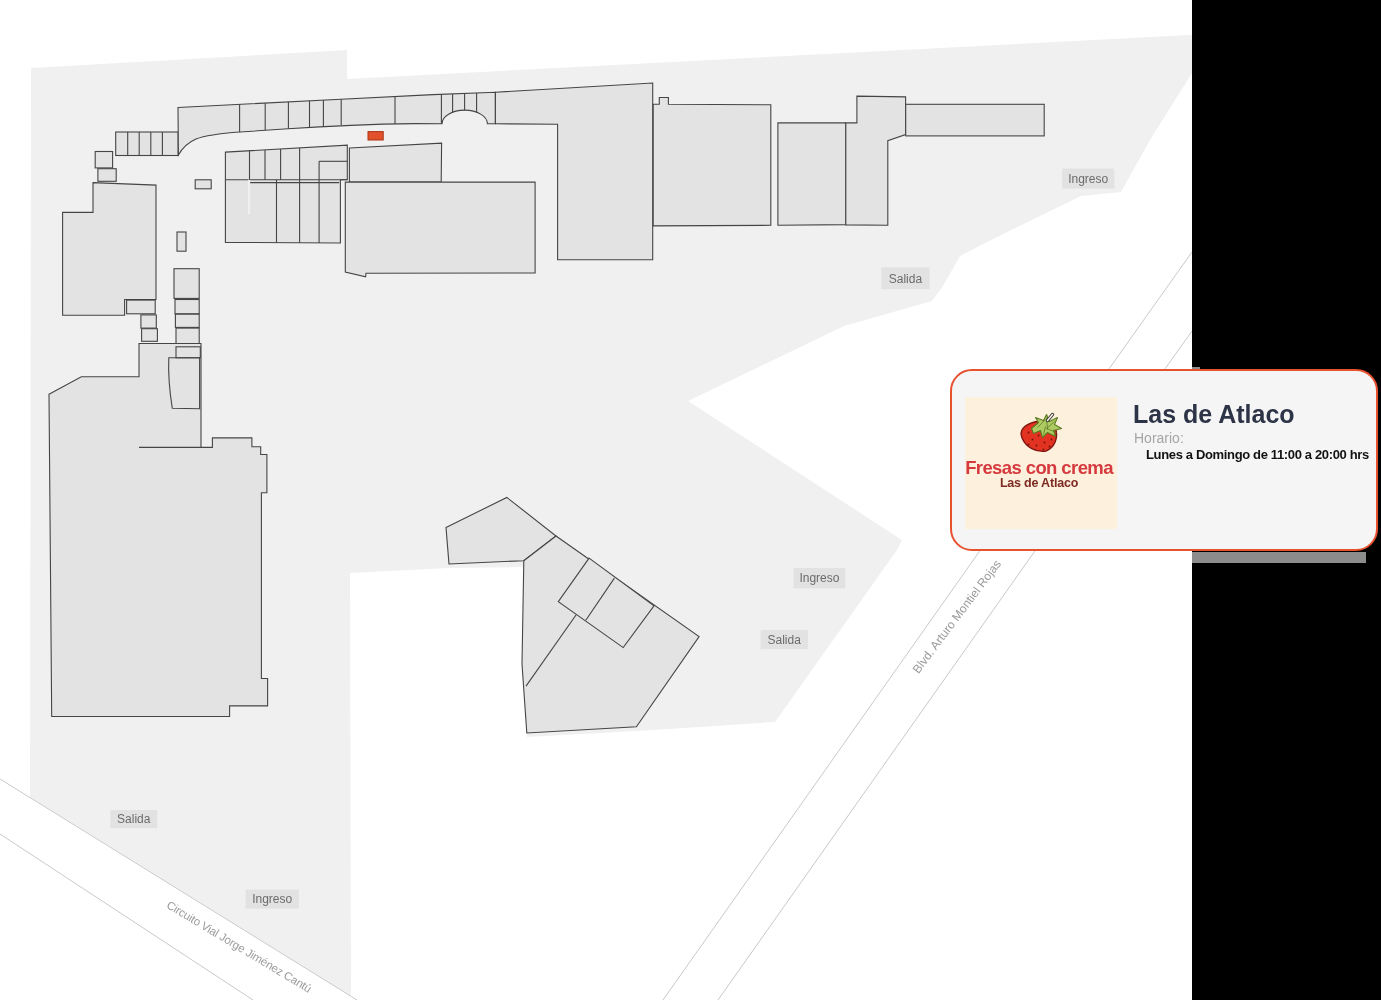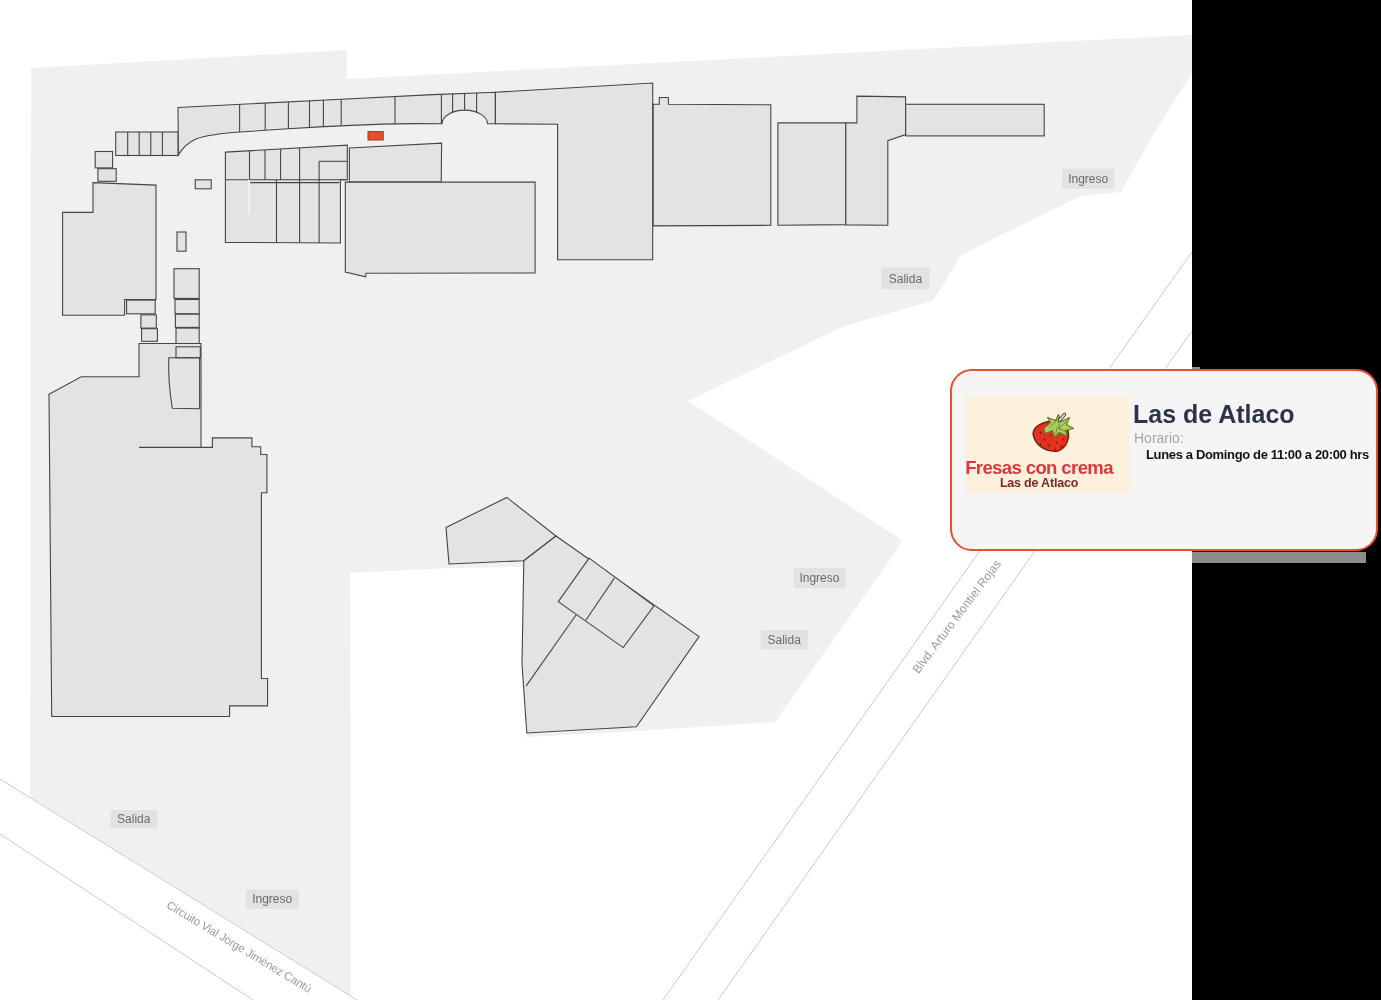--- a/index.html
+++ b/index.html
@@ -4,21 +4,21 @@
 <style>
   html,body{margin:0;padding:0;background:#fff;}
   #stage{position:relative;width:1381px;height:1000px;overflow:hidden;background:#fff;
          font-family:"Liberation Sans", sans-serif;}
   svg{display:block;}
   #blackbar{position:absolute;left:1192px;top:0;width:189px;height:1000px;background:#000;}
   #shadowbar{position:absolute;left:1192px;top:552px;width:174px;height:11px;background:#8c8c8c;}
   #shadowsq{position:absolute;left:1192px;top:367px;width:8px;height:9px;background:#8c8c8c;}
   #card{position:absolute;left:950px;top:369px;width:424px;height:177.5px;background:#f5f5f5;
         border:2.5px solid #e8512e;border-radius:22px;}
-  #logo{position:absolute;left:13px;top:26px;width:152px;height:96px;background:#fdf0dc;padding-left:12px;}
+  #logo{position:absolute;left:13px;top:26px;width:152px;height:132px;background:#fdf0dc;}
   #cardtitle{position:absolute;left:181px;top:29px;font-size:25px;font-weight:bold;color:#2d3447;white-space:nowrap;}
   #cardhor{position:absolute;left:182px;top:59px;font-size:14px;color:#a5a5a5;}
   #cardline{position:absolute;left:182px;top:75.5px;font-size:13px;font-weight:bold;color:#121212;
             white-space:nowrap;letter-spacing:-0.35px;padding-left:12px;}
   .flog1{position:absolute;left:0;top:60px;width:148px;text-align:center;font-size:18.5px;
          font-weight:bold;color:#d63a3f;letter-spacing:-0.6px;white-space:nowrap;}
   .flog2{position:absolute;left:0;top:79px;width:148px;text-align:center;font-size:12.5px;
          font-weight:bold;color:#7d2a23;letter-spacing:-0.2px;white-space:nowrap;}
 </style>
 </head>

